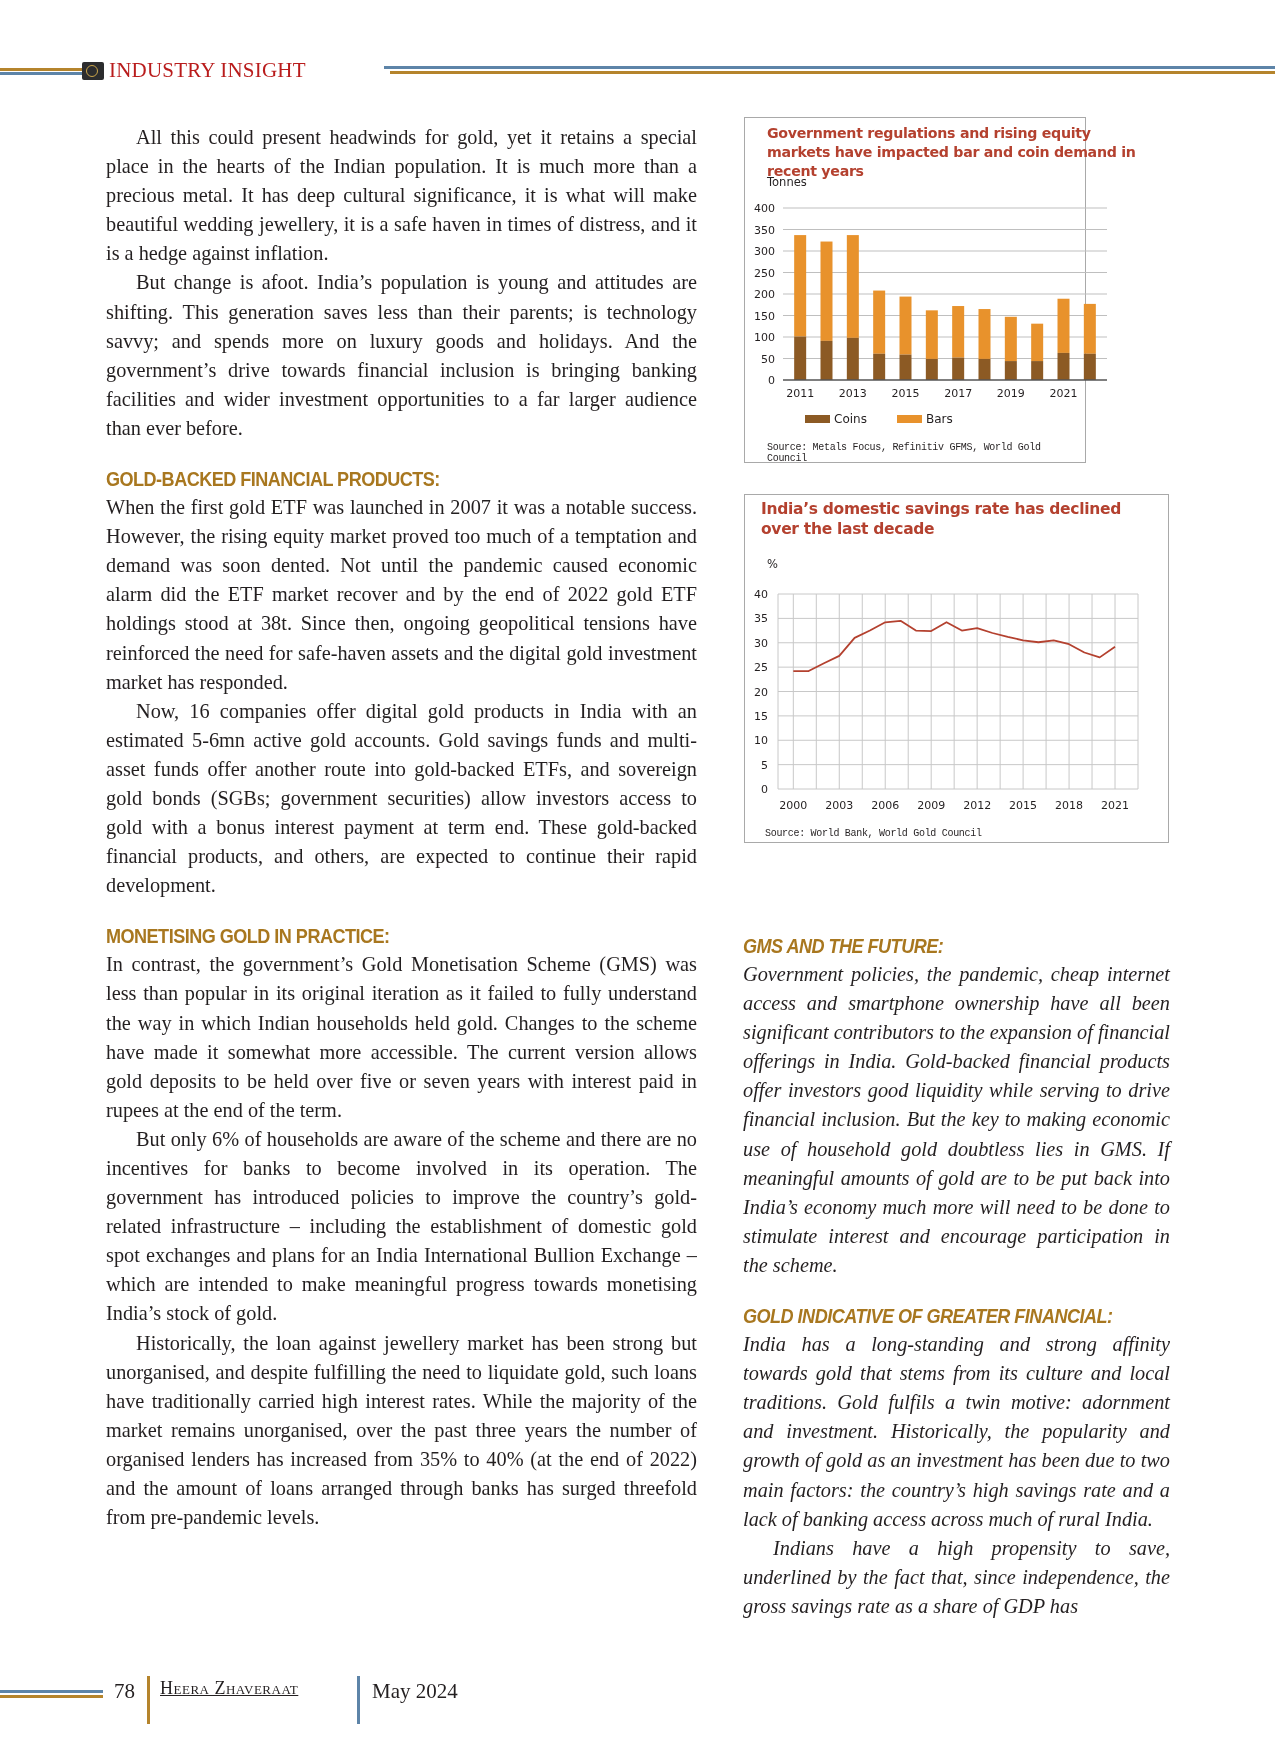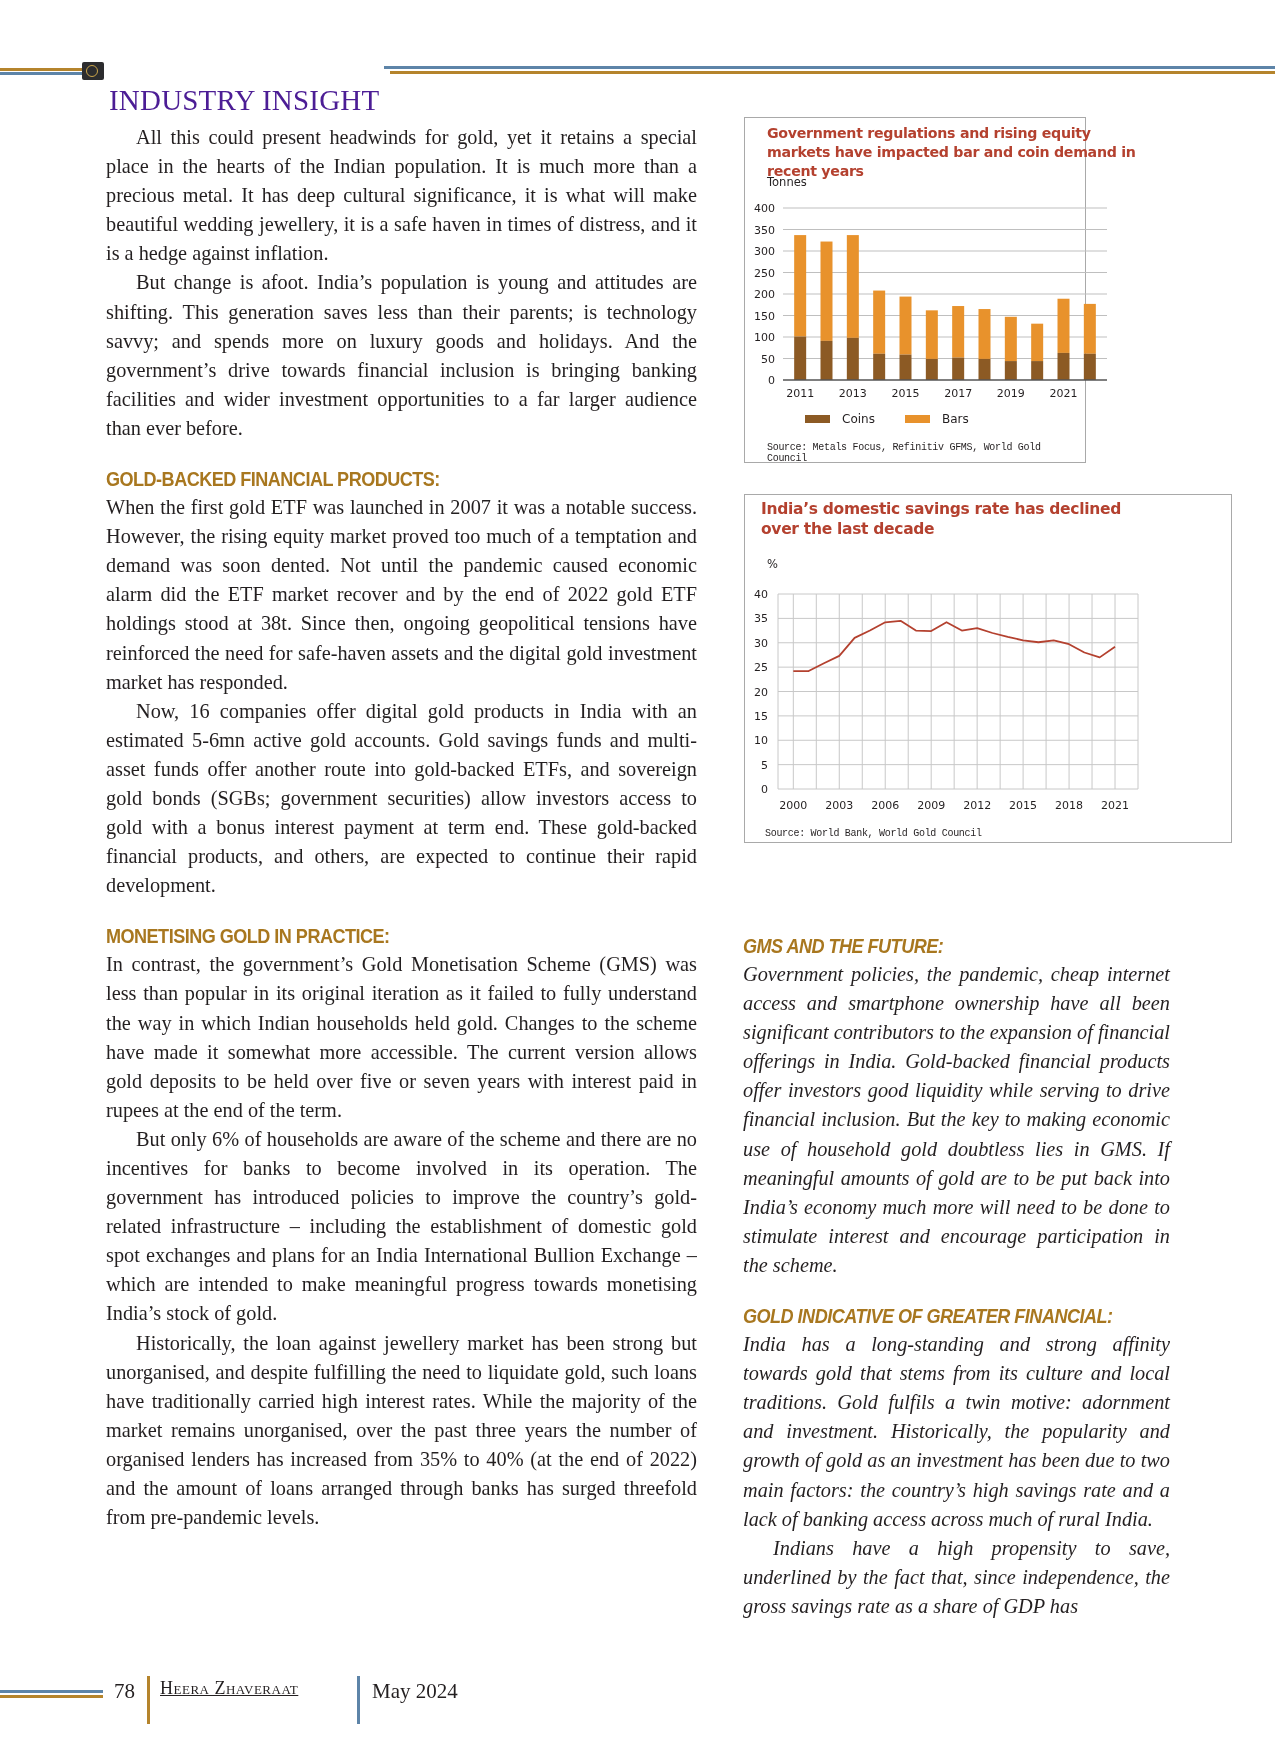--- a/index.html
+++ b/index.html
@@ -6,44 +6,44 @@
   html, body { width: 1275px; height: 1754px; background: #ffffff; overflow: hidden; }
   body { position: relative; font-family: "Liberation Serif", "DejaVu Serif", serif; color: #231f20; }
 
   
   .hdr { position: absolute; left: 0; top: 58px; width: 1275px; height: 30px; }
   .hdr .line-l { position: absolute; left: 0; top: 10px; width: 82px; height: 7px; }
   .hdr .line-l .gold { position:absolute; left:0; top:0; width:100%; height:3px; background:#b5842c; }
   .hdr .line-l .blue { position:absolute; left:0; top:4px; width:100%; height:3px; background:#5d84a8; }
   .hdr .logo { position:absolute; left:82px; top:4px; width:22px; height:18px; background:#2c2c2e; border-radius:2px; }
   .hdr .logo:after { content:""; position:absolute; left:4px; top:3px; width:10px; height:10px; border:1.5px solid #c9a44a; border-radius:50%; }
-  .hdr .title { position:absolute; left:109px; top:0px; font-size:29px; letter-spacing:0.2px; color:#4c1d95; font-family:"Liberation Serif", serif;margin-top:26px; }
+  .hdr .title { position:absolute; left:109px; top:0px; font-size:21px; letter-spacing:0.2px; color:#b91c1c; font-family:"Liberation Serif", serif; }
   .hdr .line-r { position:absolute; left:384px; top:8px; width:891px; height:9px; }
   .hdr .line-r .blue { position:absolute; left:0; top:0; width:100%; height:3px; background:#5d84a8; }
   .hdr .line-r .gold { position:absolute; left:6px; top:5px; width:100%; height:3px; background:#b5842c; }
 
   
   .col { position:absolute; text-align: justify; font-size: 20.3px; line-height: 29.1px; }
   .col-left { left: 106px; top: 123px; width: 591px; }
   .col-right { left: 743px; top: 932px; width: 427px; font-style: italic; }
   .col p { text-indent: 0; }
   .col p.ind { text-indent: 30px; }
   .col h3 { font-family: "Liberation Sans", "DejaVu Sans", sans-serif; font-weight: bold; color: #a8771f; font-size: 21px; letter-spacing: -0.6px; transform: scaleX(0.86); transform-origin: left center; white-space: nowrap; line-height: 28px; }
 
   
   .chart { position:absolute; border: 1.5px solid #a9a9a9; background:#fff; font-family:"DejaVu Sans", "Liberation Sans", sans-serif; }
   .chart1 { left: 744px; top: 117px; width: 342px; height: 346px; }
-  .chart2 { left: 744px; top: 494px; width: 488px; height: 349px; }
+  .chart2 { left: 744px; top: 494px; width: 425px; height: 349px; }
   .chart .ctitle { position:absolute; left:22px; top:6px; width:390px; color:#b4412f; font-weight:bold; font-size:14.2px; line-height:19px; letter-spacing:-0.3px; }
   .chart2 .ctitle { left: 16px; top: 4px; font-size: 15.5px; line-height: 20px; }
   .chart .unit { position:absolute; font-size:11.5px; color:#231f20; }
   .chart .src { position:absolute; font-size:10px; color:#231f20; letter-spacing:-0.3px;font-family:Liberation Mono, monospace; }
   .chart svg { position:absolute; left:0; top:0; }
   .legend { position:absolute; left:60px; top:294px; font-size:12px; display:flex; gap:30px; align-items:center; }
-  .legend .item { display:flex; align-items:center; gap:12px; }
+  .legend .item { display:flex; align-items:center; gap:4px; }
   .legend .sw { display:inline-block; width:25px; height:8px; }
 
   
   .ftr { position:absolute; left:0; top:1665px; width:1066px; height:60px; }
   .ftr .line { position:absolute; left:0; top:25px; width:103px; height:8px; }
   .ftr .line .blue { position:absolute; left:0; top:0; width:100%; height:3px; background:#5d84a8; }
   .ftr .line .gold { position:absolute; left:0; top:5px; width:100%; height:3px; background:#b5842c; }
   .ftr .page { position:absolute; left:114px; top:14px; font-size:21px; }
   .ftr .vbar1 { position:absolute; left:147px; top:11px; width:3px; height:48px; background:#b5842c; }
   .ftr .mag { position:absolute; left:160px; top:13px; font-size:18px; font-variant: small-caps; letter-spacing:0.5px;text-decoration:underline; }

